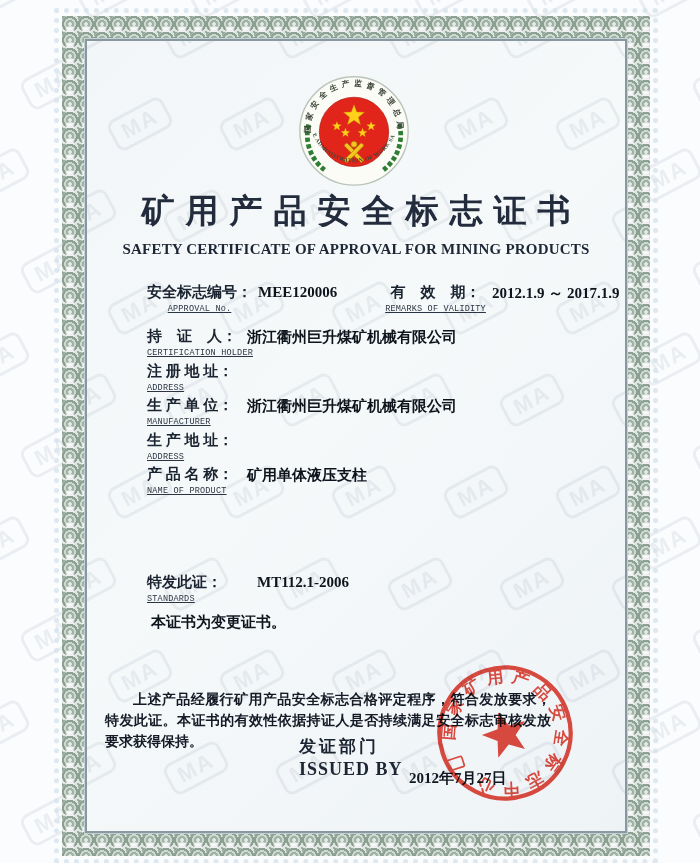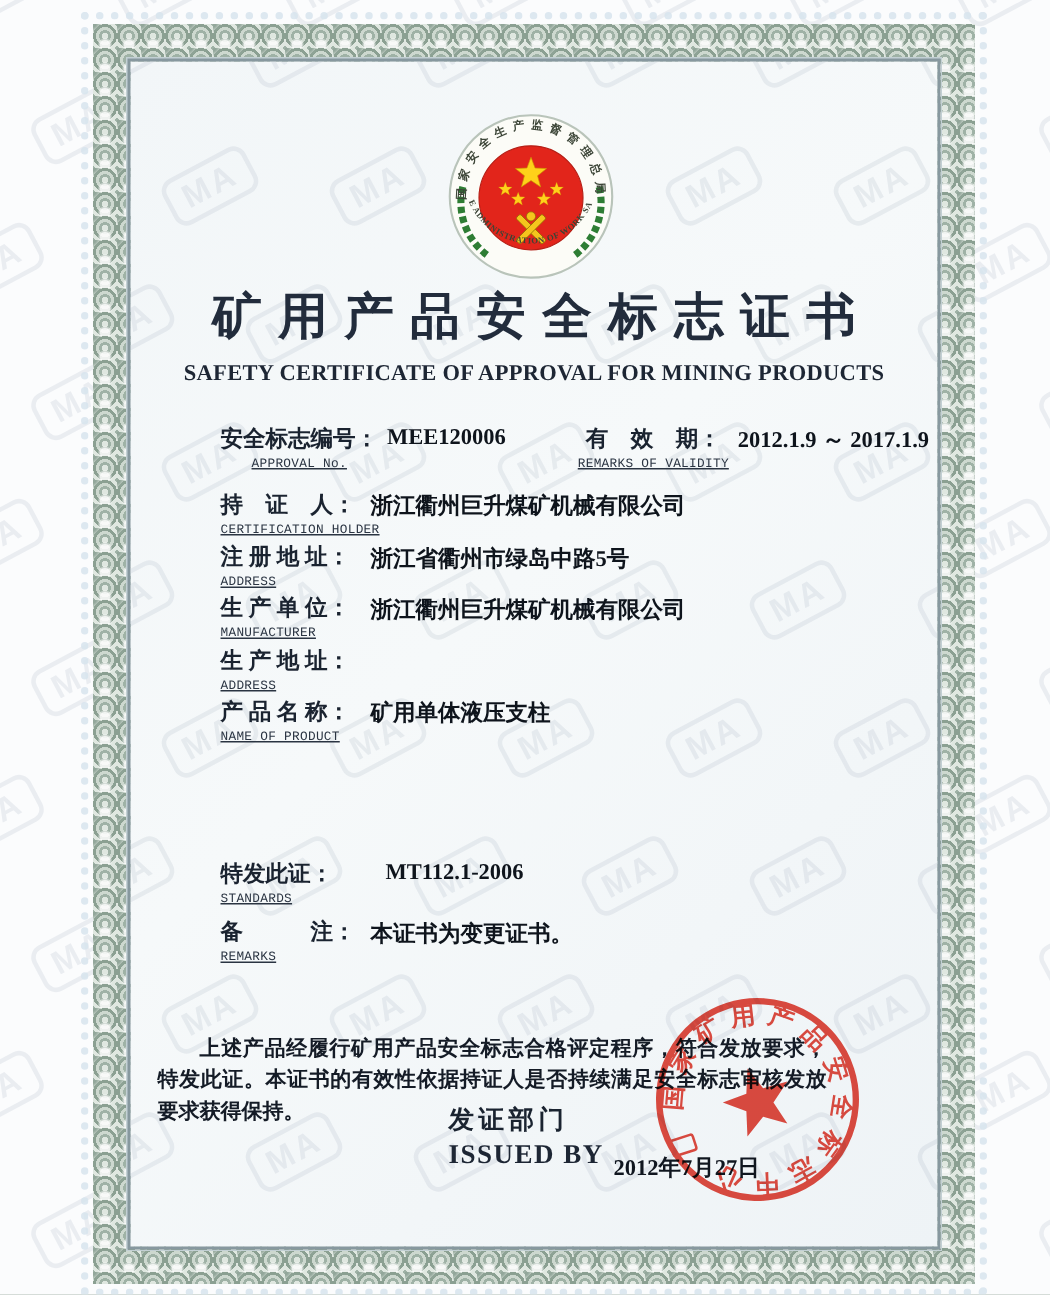--- a/index.html
+++ b/index.html
@@ -279,21 +279,20 @@
               <div class="f-cn">持　证　人：</div>
           <div class="f-en">CERTIFICATION HOLDER</div>
             </span>
           <span class="f-val">浙江衢州巨升煤矿机械有限公司</span>
         </div>
         <div class="frow">
           <span class="lab">
               <div class="f-cn">注 册 地 址：</div>
           <div class="f-en">ADDRESS</div>
             </span>
-          <span class="f-val">浙江省衢州市绿岛中路5号</span>
         </div>
         <div class="frow">
           <span class="lab">
               <div class="f-cn">生 产 单 位：</div>
           <div class="f-en">MANUFACTURER</div>
             </span>
           <span class="f-val">浙江衢州巨升煤矿机械有限公司</span>
         </div>
         <div class="frow">
           <span class="lab">
@@ -312,24 +311,20 @@
 
       <div class="rows rows-lower">
         <div class="frow">
           <span class="lab">
               <div class="f-cn">特发此证：</div>
           <div class="f-en">STANDARDS</div>
             </span>
           <span class="f-val" style="margin-left:14px">MT112.1-2006</span>
         </div>
         <div class="frow">
-          <span class="lab">
-              <div class="f-cn">备　　　注：</div>
-          <div class="f-en">REMARKS</div>
-            </span>
           <span class="f-val">本证书为变更证书。</span>
         </div>
       </div>
 
       <p class="statement">上述产品经履行矿用产品安全标志合格评定程序，符合发放要求，特发此证。本证书的有效性依据持证人是否持续满足安全标志审核发放要求获得保持。</p>
 
       <div class="issued">
         <div class="issued-cn">发证部门</div>
         <div class="issued-en">ISSUED BY</div>
       </div>

